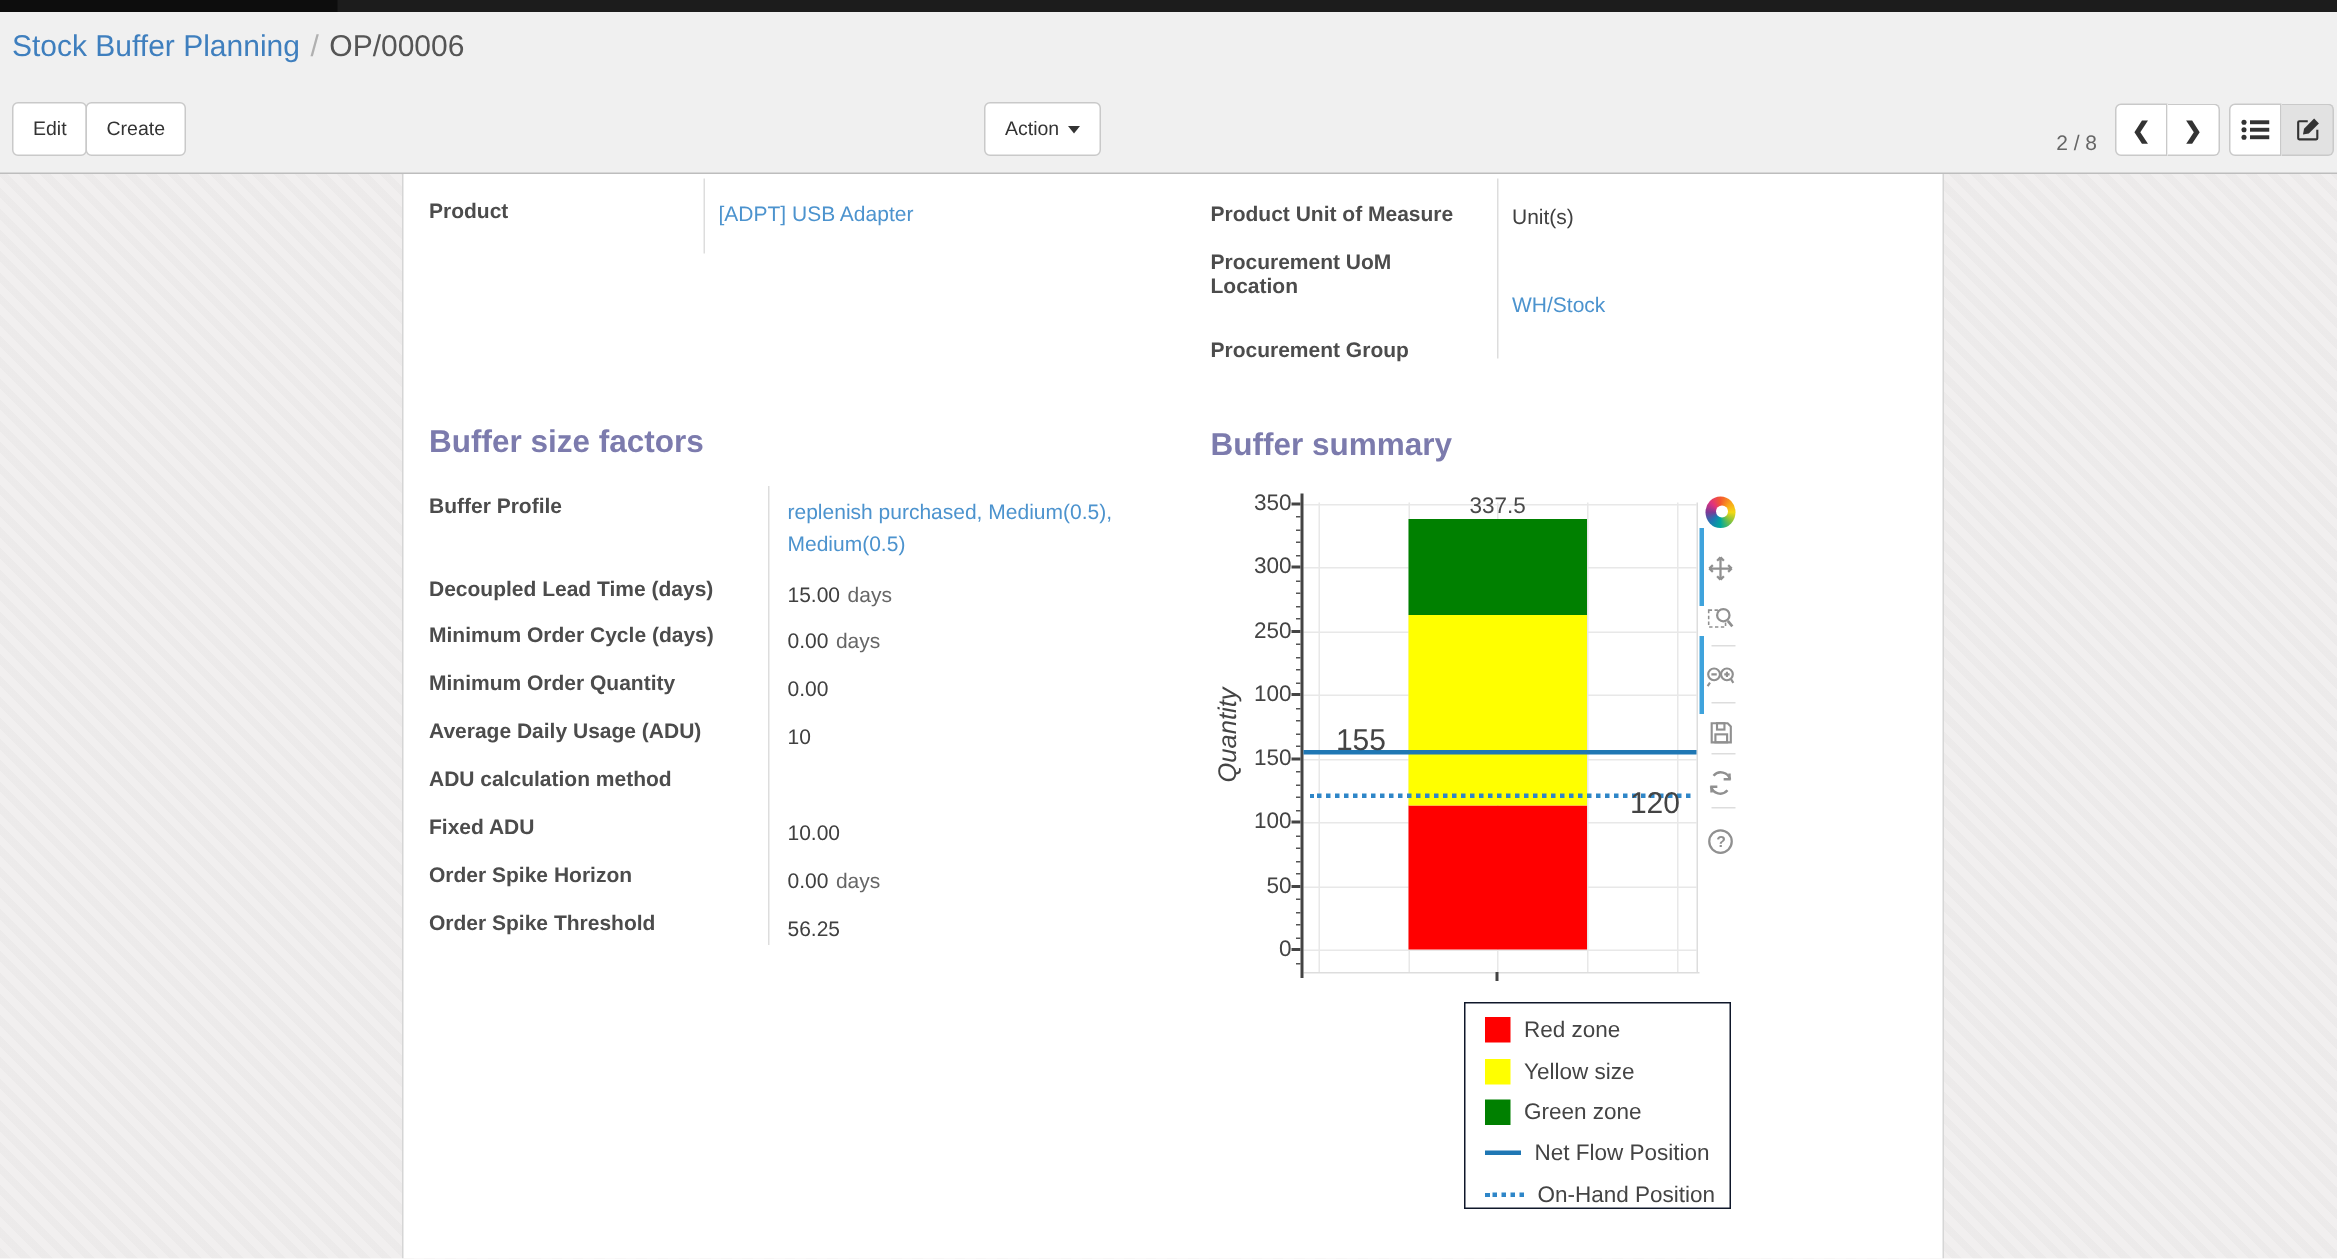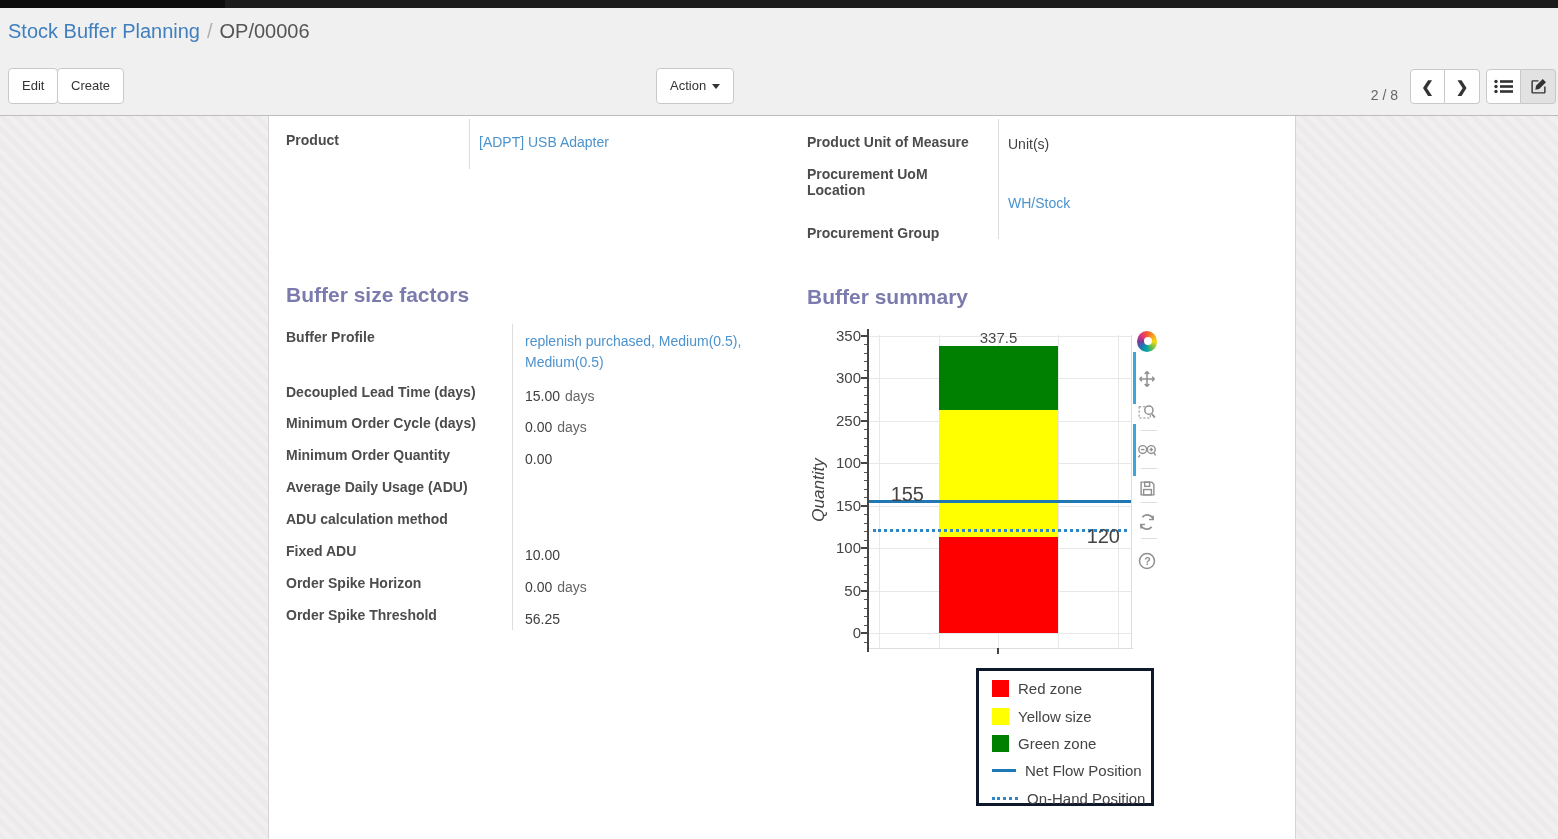--- a/index.html
+++ b/index.html
@@ -77,21 +77,21 @@
   .mb-icon { position:absolute; left:4px; width:20px; height:20px; cursor:pointer;
     display:flex; align-items:center; justify-content:center; }
   .mb-bar { position:absolute; left:0px; width:3px; height:52px; background:#3fa3dc; }
   .mb-div { position:absolute; left:8px; width:16px; height:1px; background:#ddd; }
   .plogo { width:21px; height:21px; border-radius:50%; position:relative;
     background:conic-gradient(#f4582e,#f9a11b,#f4d913,#7bc143,#00a89c,#1f77b4,#7c3a96,#e0327f,#f4582e); }
   .plogo::after { content:""; position:absolute; left:6.5px; top:6.5px; width:8px; height:8px;
     background:#fff; border-radius:50%; }
   
   .legend { position:absolute; left:707px; top:552px; width:178px; height:138px;
-    background:#fff; border:3px solid #0f172a; padding-top:4px; }
+    background:#fff; border:1px solid #0f172a; padding-top:4px; }
   .legend-row { height:27.4px; display:flex; align-items:center; padding-left:13px; cursor:pointer; }
   .legend-swatch { display:inline-block; margin-right:9px; }
   .legend-label { font-size:15px; color:#444; white-space:nowrap; }
 </style>
 </head>
 <body>
 
 <div class="topbar">
     <div class="seg"></div>
   </div>
@@ -159,20 +159,21 @@
   <div class="bsf-label lt1">Decoupled Lead Time (days)</div>
   <div class="bsf-value vt1"><span>15.00</span><span class="suffix">days</span></div>
 
   <div class="bsf-label lt2">Minimum Order Cycle (days)</div>
   <div class="bsf-value vt2"><span>0.00</span><span class="suffix">days</span></div>
 
   <div class="bsf-label lt3">Minimum Order Quantity</div>
   <div class="bsf-value vt3"><span>0.00</span></div>
 
   <div class="bsf-label lt4">Average Daily Usage (ADU)</div>
+  <div class="bsf-value vt4"><span>10</span></div>
 
   <div class="bsf-label lt5">ADU calculation method</div>
 
   <div class="bsf-label lt6">Fixed ADU</div>
   <div class="bsf-value vt6"><span>10.00</span></div>
 
   <div class="bsf-label lt7">Order Spike Horizon</div>
   <div class="bsf-value vt7"><span>0.00</span><span class="suffix">days</span></div>
 
   <div class="bsf-label lt8">Order Spike Threshold</div>

